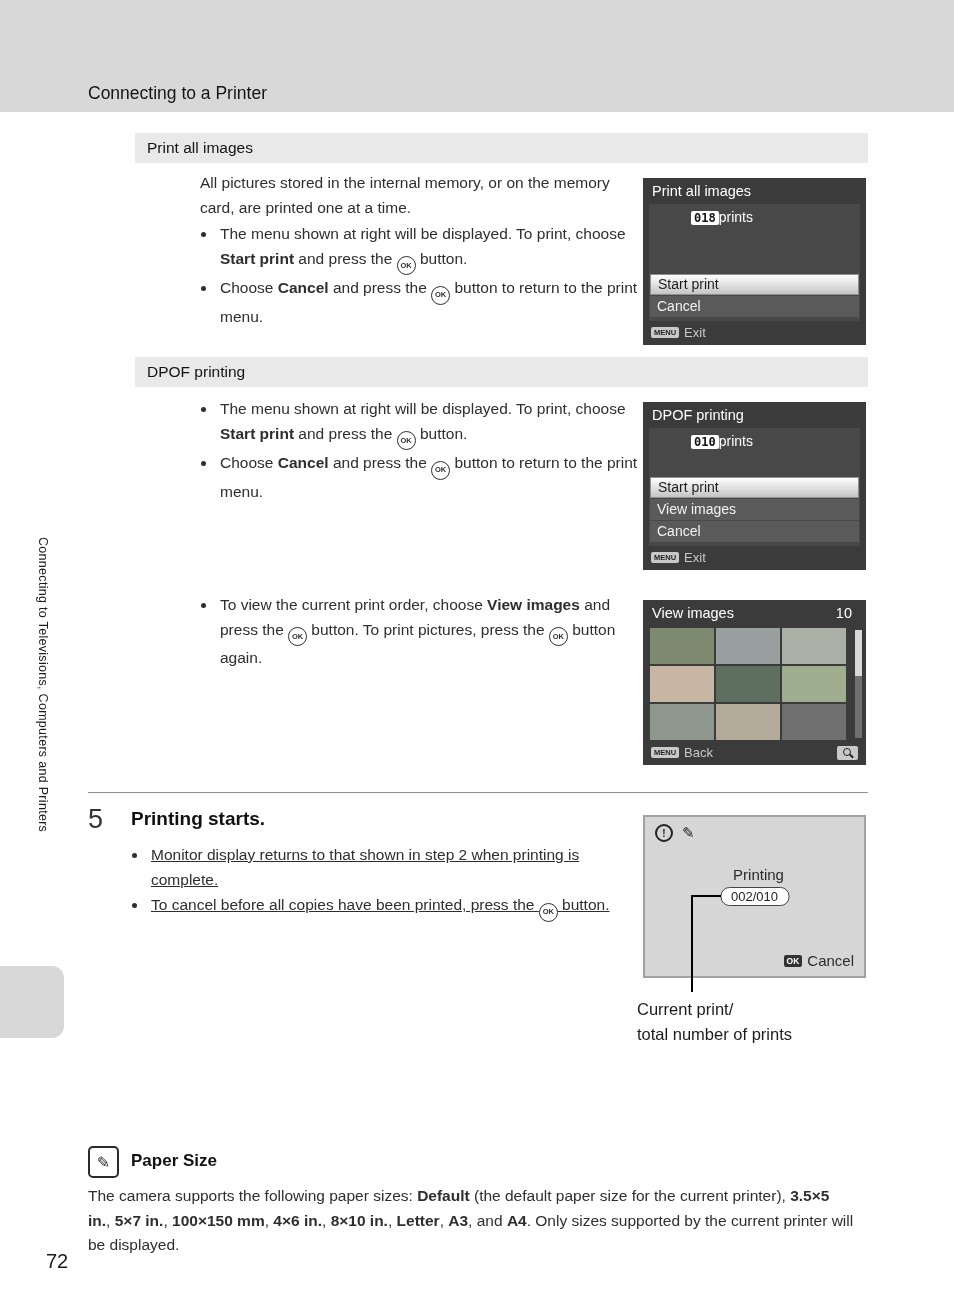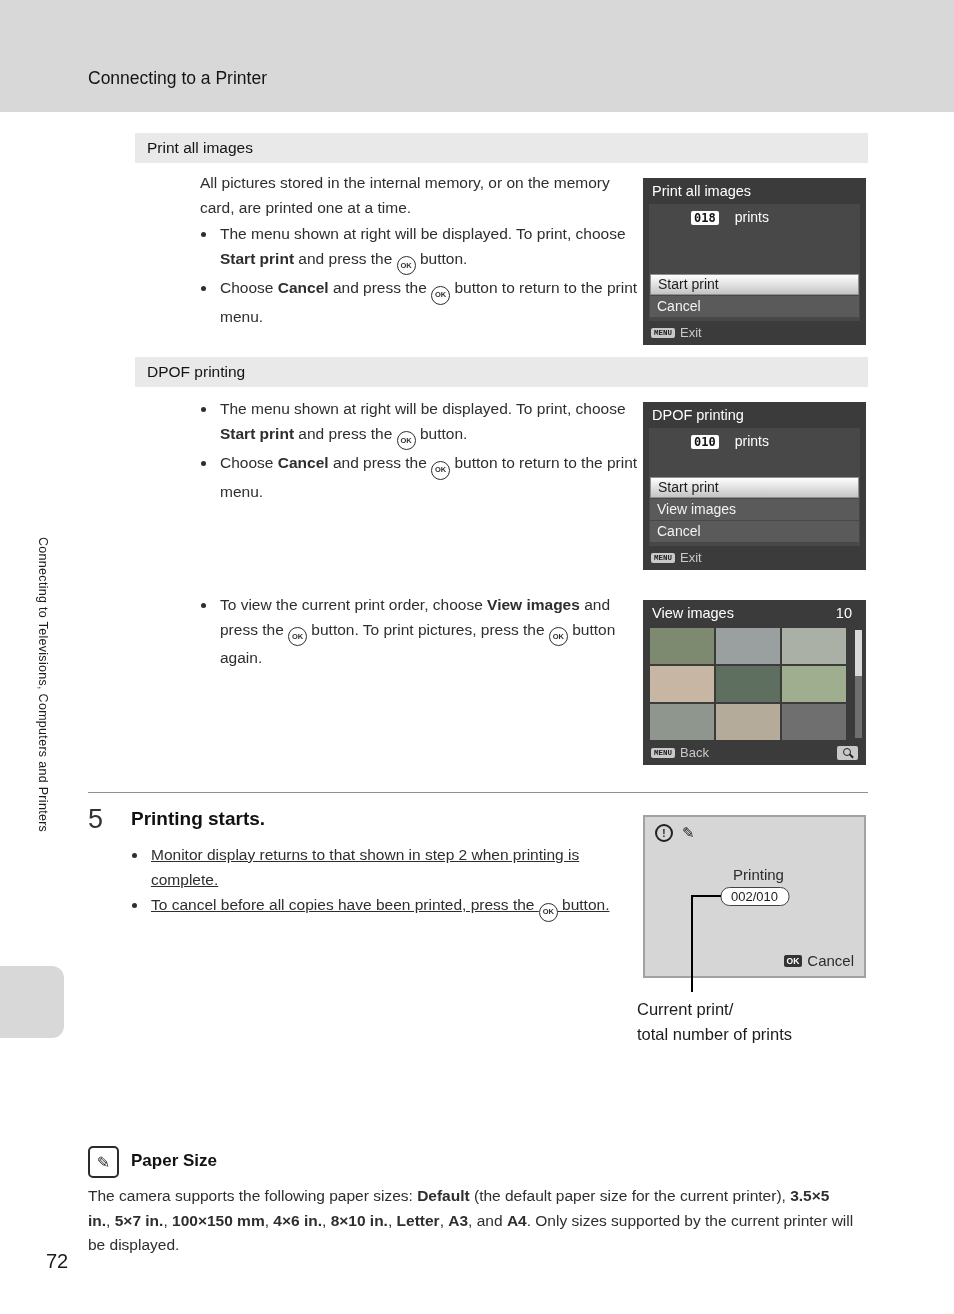--- a/index.html
+++ b/index.html
@@ -3,21 +3,21 @@
 <meta charset="utf-8">
 <style>
   html,body{margin:0;padding:0;}
   body{
     width:954px;height:1314px;position:relative;background:#ffffff;
     font-family:"Liberation Sans",sans-serif;color:#2e2e2e;overflow:hidden;
   }
   .b{font-weight:bold;}
   
   .banner{position:absolute;left:0;top:0;width:954px;height:112px;background:#d8d8d8;}
-  .banner-title{position:absolute;left:88px;top:68px;font-size:17.5px;color:#141414;}
+  .banner-title{position:absolute;left:88px;top:83px;font-size:17.5px;color:#141414;}
   
   .side-text{position:absolute;left:36px;top:537px;writing-mode:vertical-rl;font-size:12.5px;color:#1c1c1c;letter-spacing:.3px;}
   .side-tab{position:absolute;left:0;top:966px;width:64px;height:72px;background:#d8d8d8;border-radius:0 12px 12px 0;}
   .page-num{position:absolute;left:46px;top:1250px;font-size:20px;color:#1a1a1a;}
   
   .section-bar{position:absolute;left:135px;width:733px;height:30px;background:#e9e9e9;
     font-size:15.5px;color:#141414;line-height:30px;padding-left:12px;box-sizing:border-box;}
   #bar1{top:133px;} #bar2{top:357px;}
   
   .text-block{position:absolute;font-size:15.5px;line-height:24.5px;color:#2e2e2e;}
@@ -39,29 +39,29 @@
   #stepBullets{left:131px;top:841px;width:490px;text-decoration:underline;}
   
   .screen{position:absolute;left:643px;width:223px;background:#3b3b3b;box-sizing:border-box;}
   #screen1{top:178px;height:167px;}
   #screen2{top:402px;height:168px;}
   #screen3{top:600px;height:165px;}
   .screen-inner{position:absolute;left:6px;right:6px;top:26px;bottom:24px;background:#484848;}
   .screen-title{position:relative;color:#fff;font-size:14.5px;padding:5px 9px 0;z-index:1;}
   .prints-row{position:absolute;top:31px;left:0;right:0;padding-left:48px;color:#fff;font-size:14px;z-index:1;}
   .count-box{display:inline-block;background:#fff;color:#111;font-family:"DejaVu Sans Mono",monospace;
-    font-weight:bold;font-size:12px;padding:0 3px;border-radius:2px;margin-right:16px;}
+    font-weight:bold;font-size:12px;padding:0 3px;border-radius:2px;margin-right:0;}
   .menu{position:absolute;left:7px;right:7px;z-index:1;}
   .row{height:21px;line-height:21px;font-size:14px;padding-left:7px;}
   .row + .row{margin-top:1px;}
   .row.sel{background:linear-gradient(#ffffff,#c4c4c4);color:#1d1d1d;border:1px solid #8f8f8f;line-height:19px;box-sizing:border-box;}
   .row.unsel{background:#5a5a5a;color:#f2f2f2;}
   .screen-foot{position:absolute;left:8px;right:8px;bottom:5px;display:flex;align-items:center;gap:5px;
     color:#c9c9c9;font-size:13px;z-index:1;}
-  .menu-key{background:#c9c9c9;color:#222;font-size:7.5px;font-weight:bold;padding:1px 3px;border-radius:2px;font-family:Liberation Mono, monospace;}
+  .menu-key{background:#c9c9c9;color:#222;font-size:7.5px;font-weight:bold;padding:1px 3px;border-radius:2px;}
   
   .vi-title-row{position:relative;z-index:1;display:flex;justify-content:space-between;color:#fff;
     font-size:14.5px;padding:5px 14px 0 9px;}
   .thumb-grid{position:absolute;left:7px;top:28px;width:196px;display:grid;z-index:1;
     grid-template-columns:repeat(3,1fr);grid-template-rows:repeat(3,36px);gap:2px;}
   .thumb{width:100%;height:100%;}
   .vi-scrollbar{position:absolute;right:4px;top:30px;width:7px;height:108px;background:#6f6f6f;z-index:1;}
   .vi-scroll-thumb{width:7px;height:46px;background:#d8d8d8;}
   .mag{position:relative;width:21px;height:14px;background:#c9c9c9;border-radius:2px;margin-left:auto;}
   .mag::before{content:'';position:absolute;left:6px;top:2px;width:6px;height:6px;border:1.5px solid #222;border-radius:50%;}

